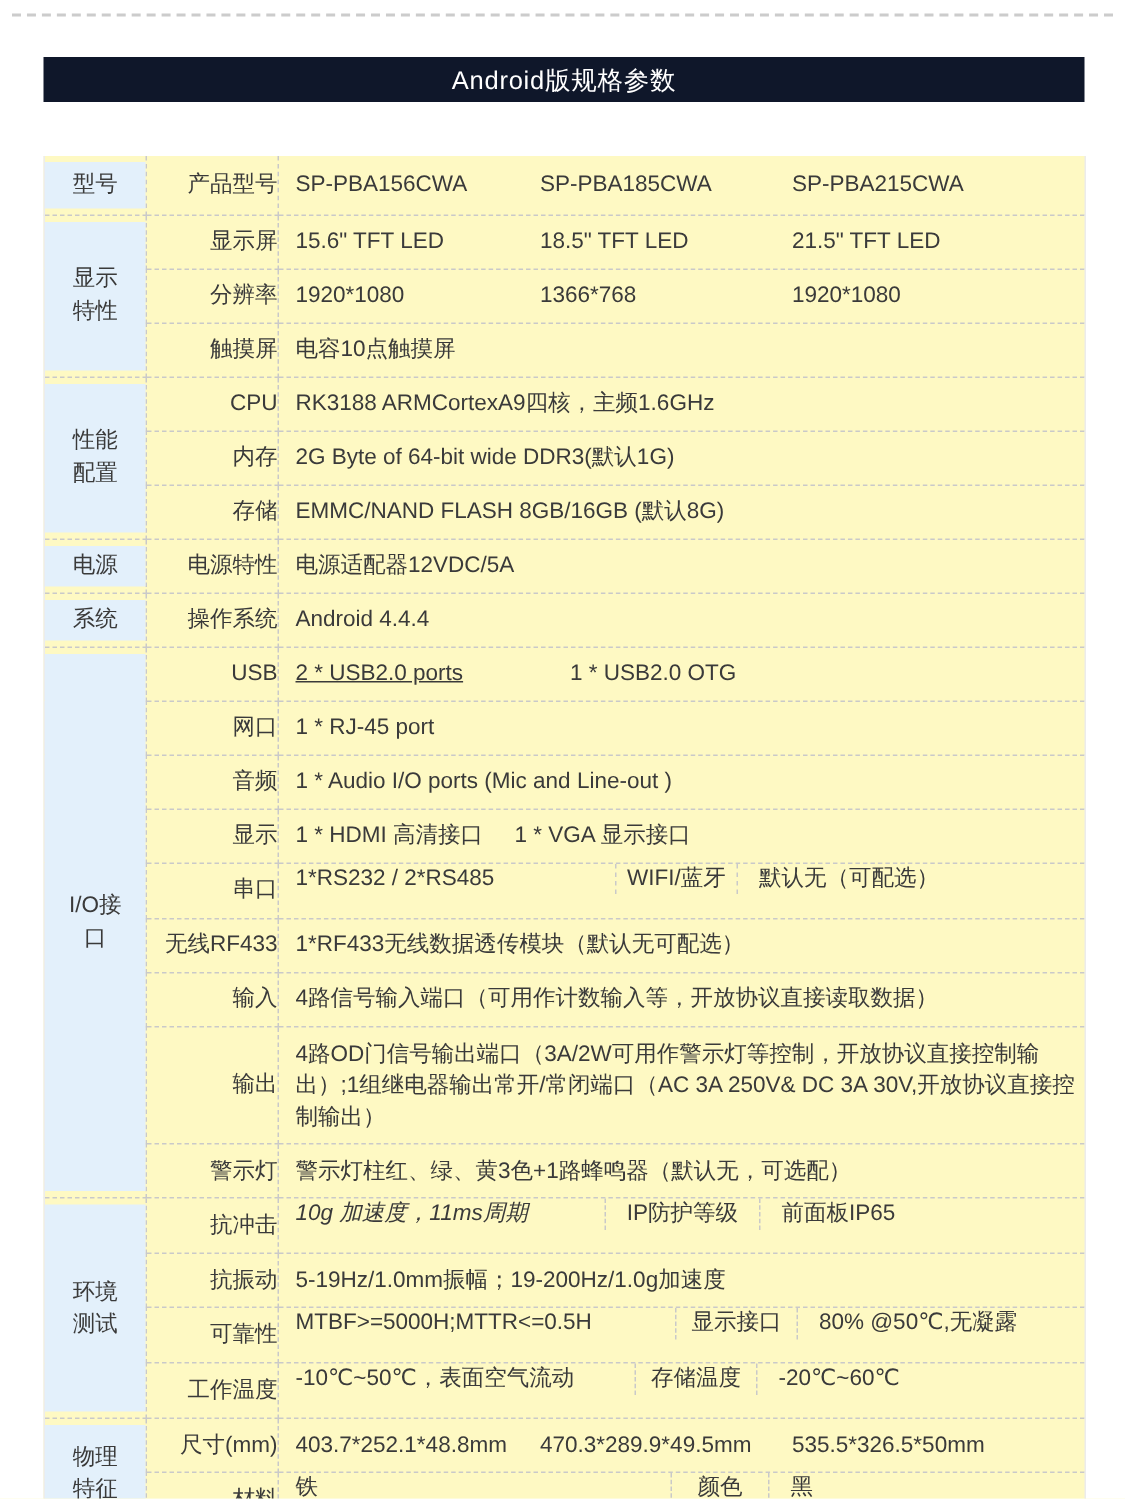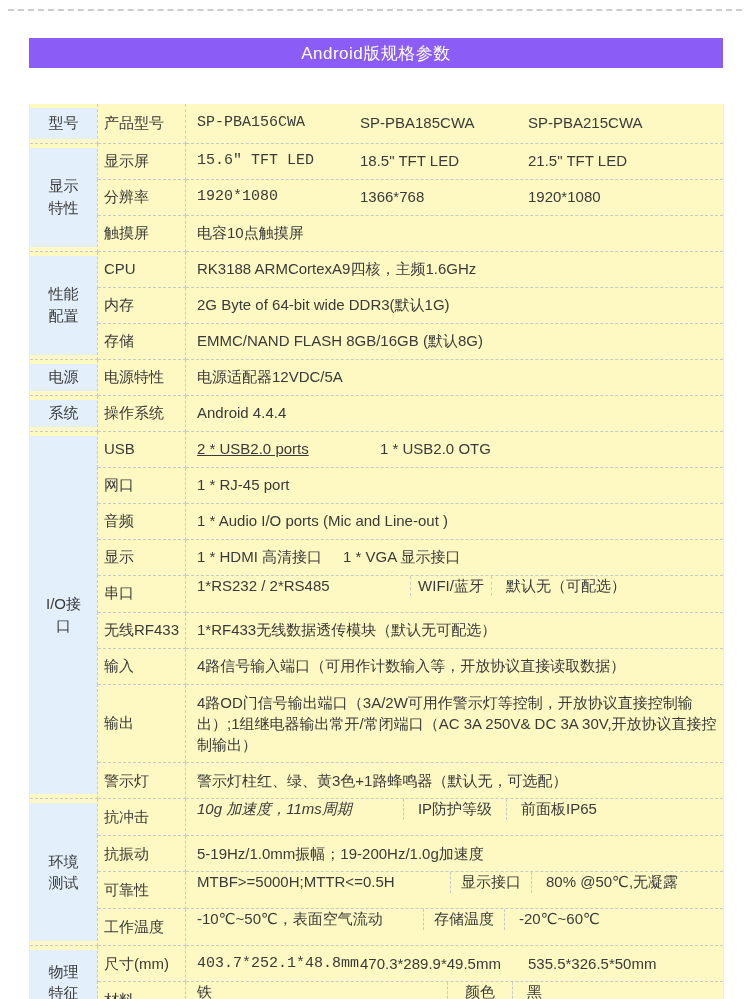--- a/index.html
+++ b/index.html
@@ -1,37 +1,37 @@
 <!DOCTYPE html>
 <html><head>
 <meta charset="utf-8">
 <style>
   html,body{margin:0;padding:0;}
   body{width:750px;background:#ffffff;font-family:"Liberation Sans","DejaVu Sans",sans-serif;}
   .page{position:relative;width:750px;height:999px;background:#ffffff;overflow:hidden;color:#333;}
   .top-rule{position:absolute;top:9px;left:8px;right:8px;border-top:2px dashed #cccccc;}
   .spec{position:absolute;left:29px;top:38px;width:694px;}
-  .spec-header{height:30px;background:#8b5cf6;color:#ffffff;display:flex;align-items:center;justify-content:center;font-size:17px;letter-spacing:.5px;}
+  .spec-header{height:30px;background:#0f172a;color:#ffffff;display:flex;align-items:center;justify-content:center;font-size:17px;letter-spacing:.5px;}
   table.spec-table{width:100%;border-collapse:collapse;background:#fef9c3;table-layout:fixed;
     border-left:1px solid #ececec;border-right:1px solid #ececec;border-bottom:1px solid #c9c9c9;margin-top:36px;}
   col.c-cat{width:68px;} col.c-label{width:88px;} col.c-val{width:538px;}
   td{border:1px dashed #c9c9c9;font-size:15px;padding:0;vertical-align:middle;color:#3a3a3a;line-height:1.35;}
   tr{height:36px;}
   tr.r-first{height:39px;}
   tbody:first-of-type tr:first-child td{border-top:none;}
   
   td.cat{text-align:center;position:relative;border-left:none;}
   .cat-bg{position:absolute;left:0;right:0;top:4px;bottom:4px;background:#e3f0fb;}
   .cat-label{position:relative;display:inline-block;max-width:38px;word-break:break-all;line-height:1.45;}
   
-  td.lbl{padding-left:6px;}
+  td.lbl{padding-left:6px;text-align:right;}
   td.val{padding-left:11px;border-right:none;}
   td.val0{padding:0;border-right:none;}
   .multi{display:flex;align-items:center;width:100%;}
-  .multi .t1{flex:0 0 163px;font-family:Liberation Mono, monospace;}
+  .multi .t1{flex:0 0 163px;}
   .multi .t2{flex:0 0 168px;}
   .multi .u1{flex:0 0 183px;text-decoration:underline;}
   .multi .h1{flex:0 0 146px;}
   .flexrow{display:flex;align-items:flex-start;width:100%;height:100%;min-height:36px;}
   .flexrow .v1{display:flex;align-items:center;padding-left:11px;}
   .flexrow .l2{display:flex;align-items:center;justify-content:center;border-left:1px dashed #c9c9c9;border-right:1px dashed #c9c9c9;}
   .flexrow .v2{display:flex;align-items:center;padding-left:14px;flex:1 1 auto;}
   .sp-serial .v1{flex:0 0 213px;} .sp-serial .l2{flex:0 0 80px;}
   .sp-shock  .v1{flex:0 0 206px;font-style:italic;} .sp-shock  .l2{flex:0 0 102px;}
   .sp-rely   .v1{flex:0 0 253px;} .sp-rely   .l2{flex:0 0 80px;}

